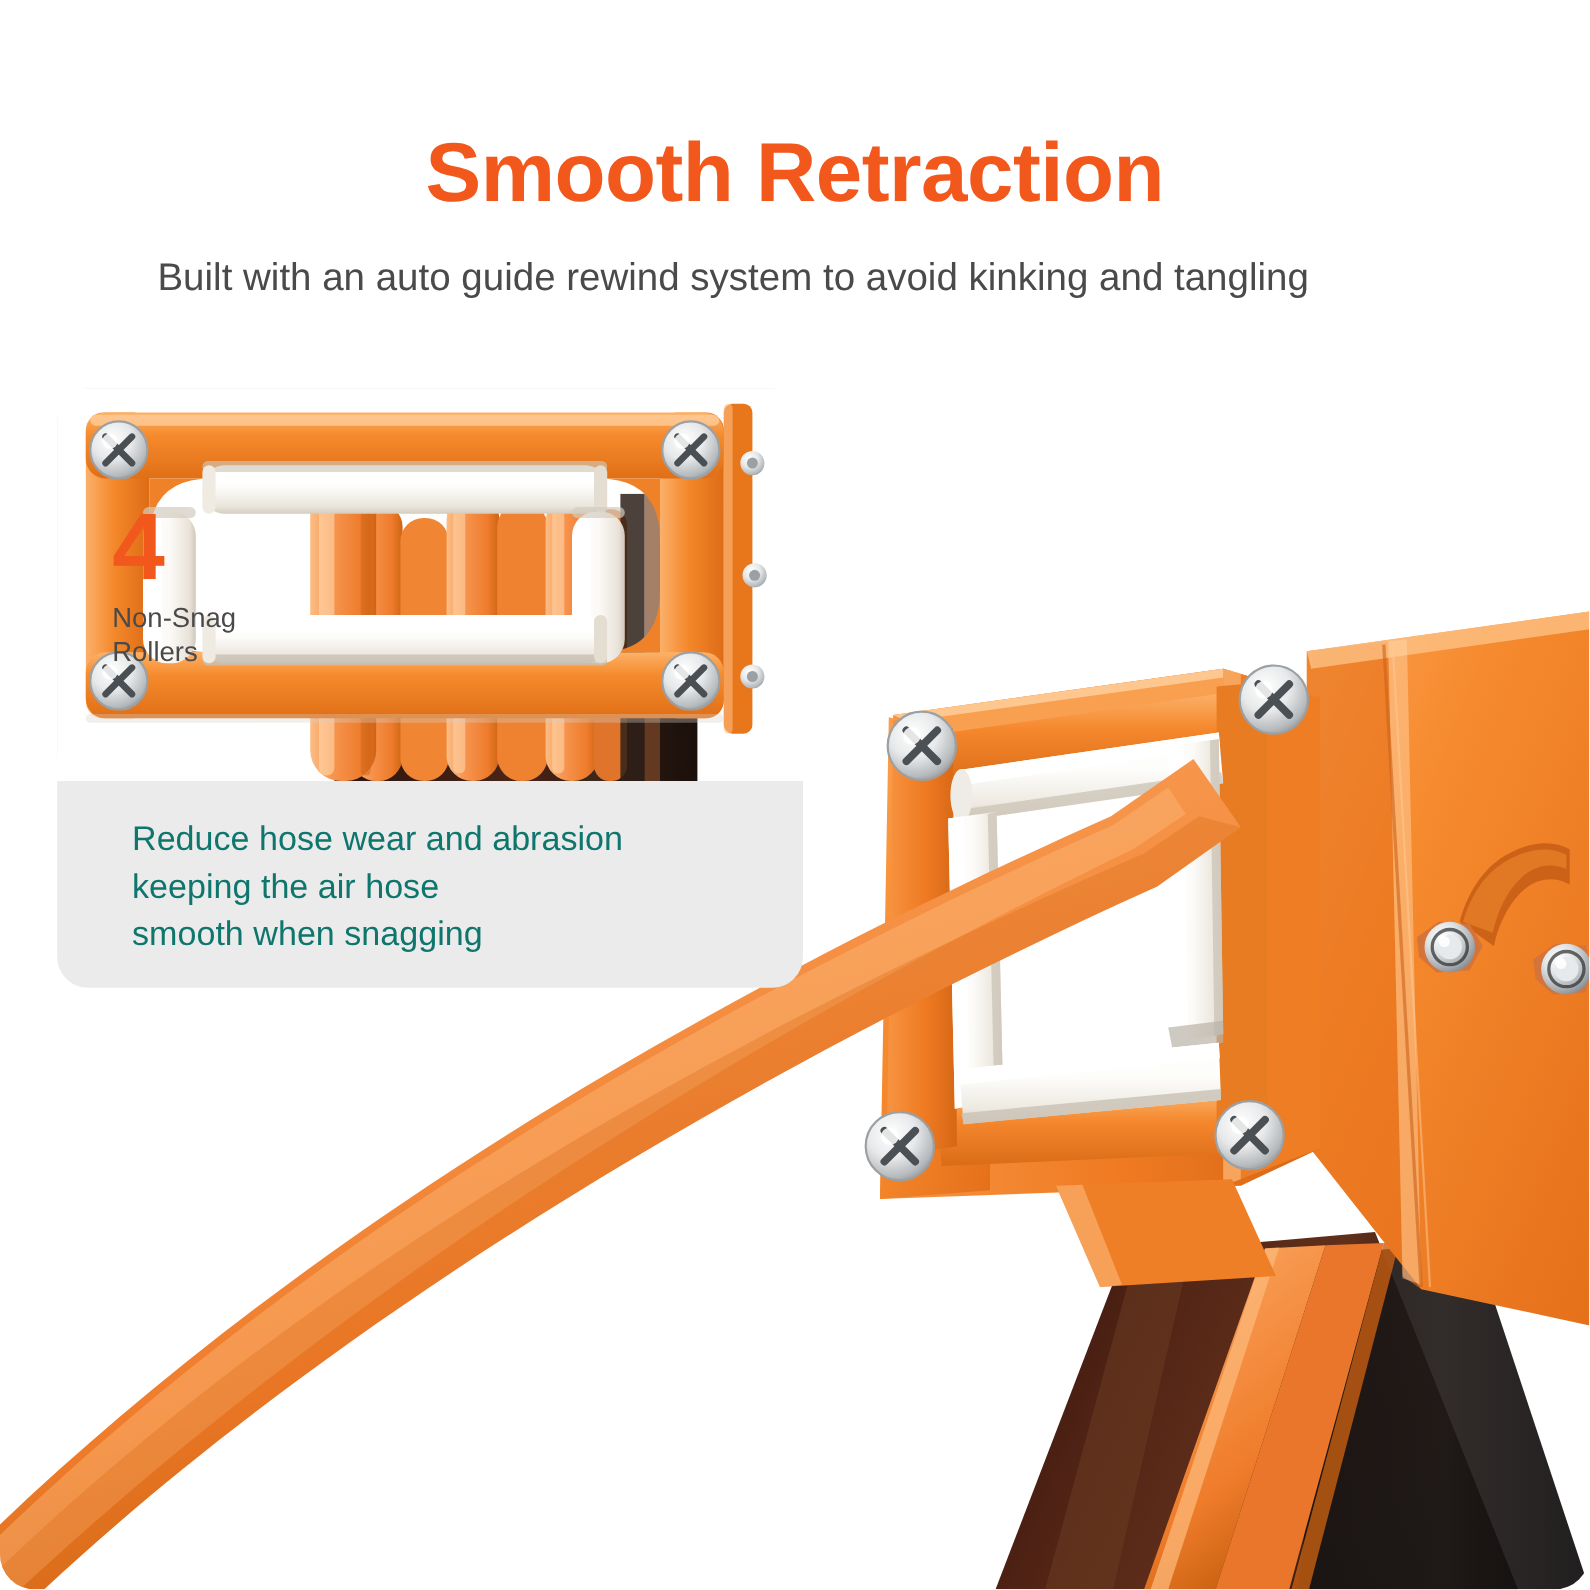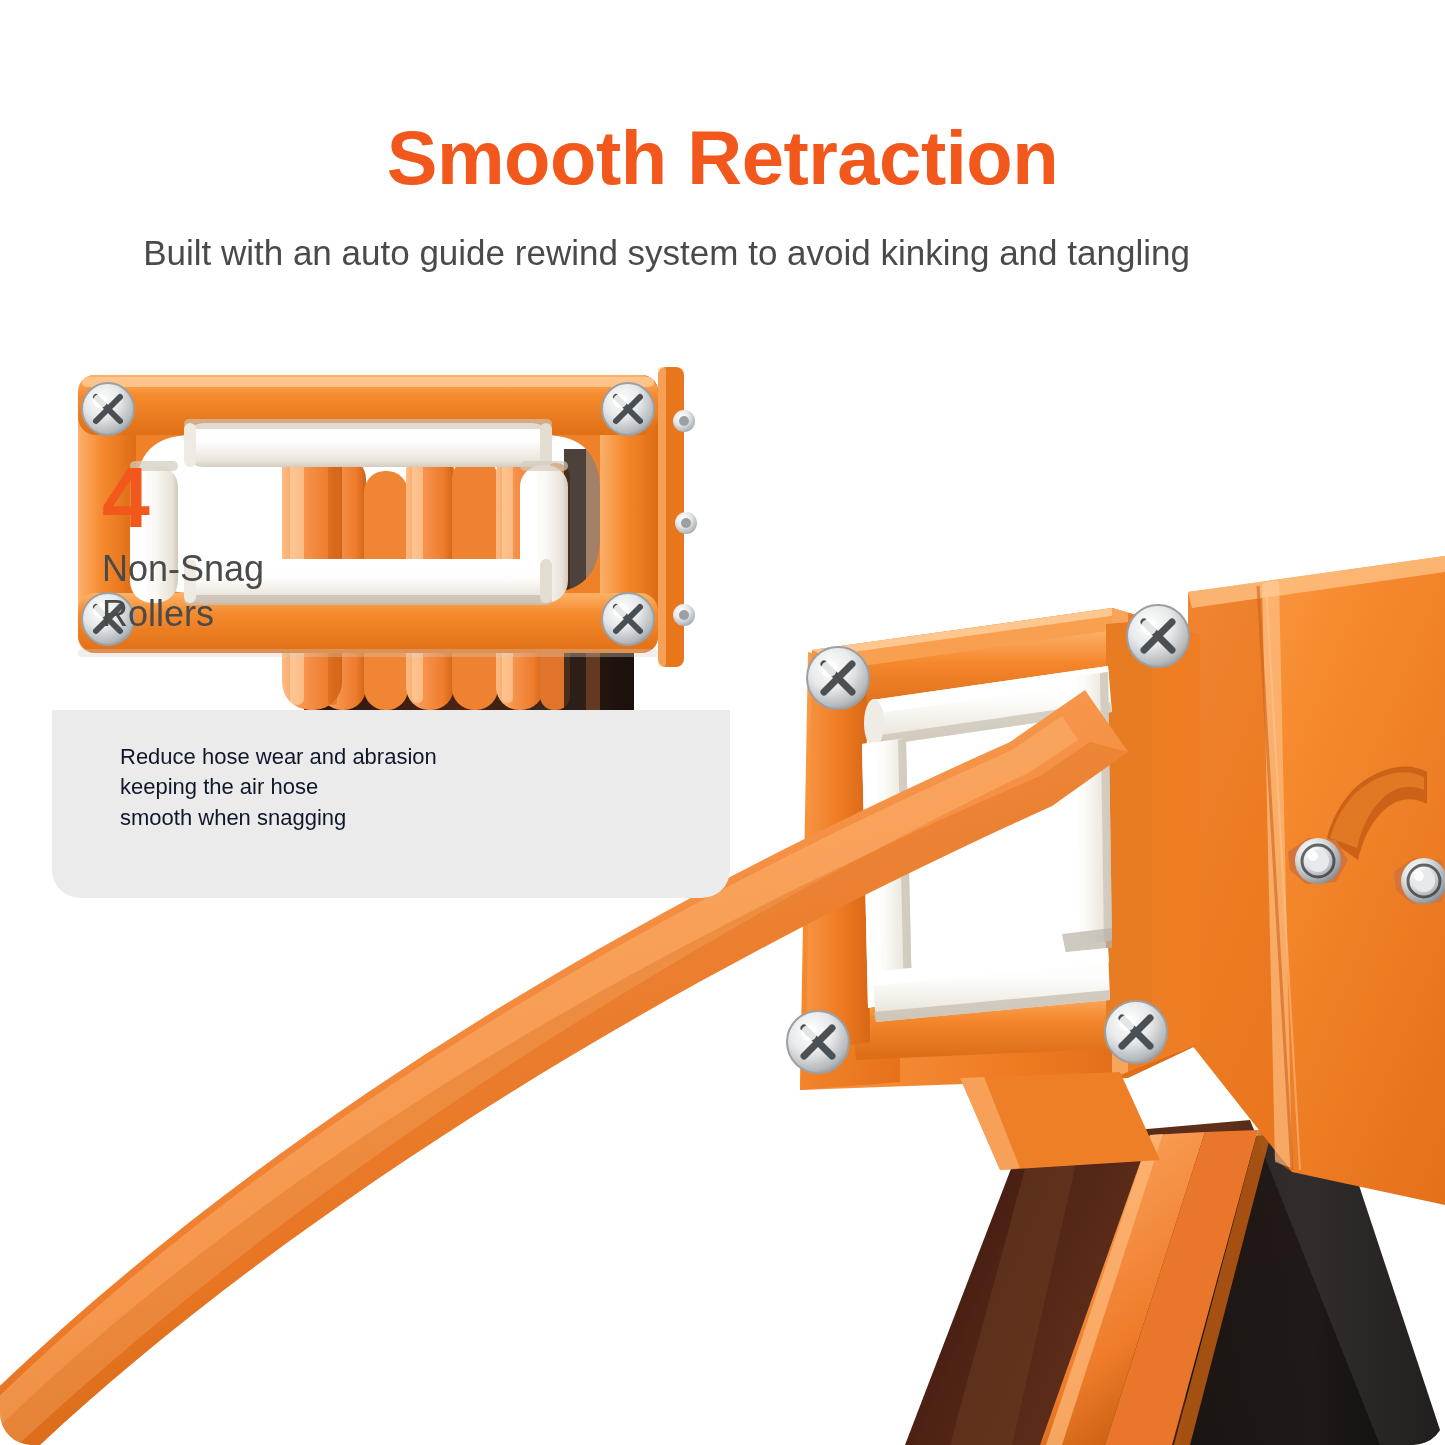--- a/index.html
+++ b/index.html
@@ -61,41 +61,41 @@
     z-index: 9;
   }
   .stat-number {
     font-size: 86px;
     font-weight: bold;
     color: #f2571c;
     line-height: 0.92;
     padding-left: 50px;
   }
   .stat-label {
-    font-size: 36px;
+    font-size: 25px;
     color: #4a4a4a;
     line-height: 1.24;
     padding-left: 50px;
     padding-top: 10px;
   }
 
   .card-footer {
     position: absolute;
     left: 52px; top: 710px;
     width: 678px; height: 188px;
     background: #ebebeb;
     border-radius: 0 0 28px 28px;
     box-sizing: border-box;
     z-index: 8;
   }
   .footer-text {
     position: absolute;
     left: 68px; top: 32px;
-    font-size: 22px;
-    color: #0f172a;
+    font-size: 31px;
+    color: #0f766e;
     line-height: 1.38;
     white-space: pre-line;
   }
 
   
   .inset-photo {
     position: absolute;
     left: 52px; top: 353px;
     width: 678px; height: 357px;
     overflow: hidden;

